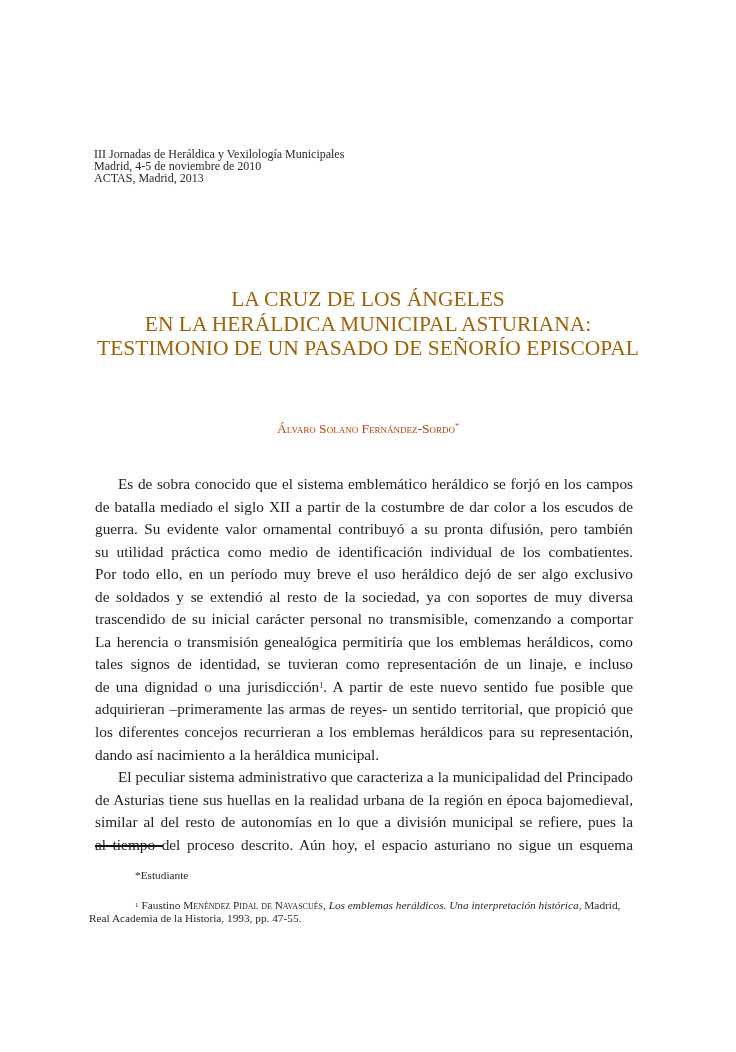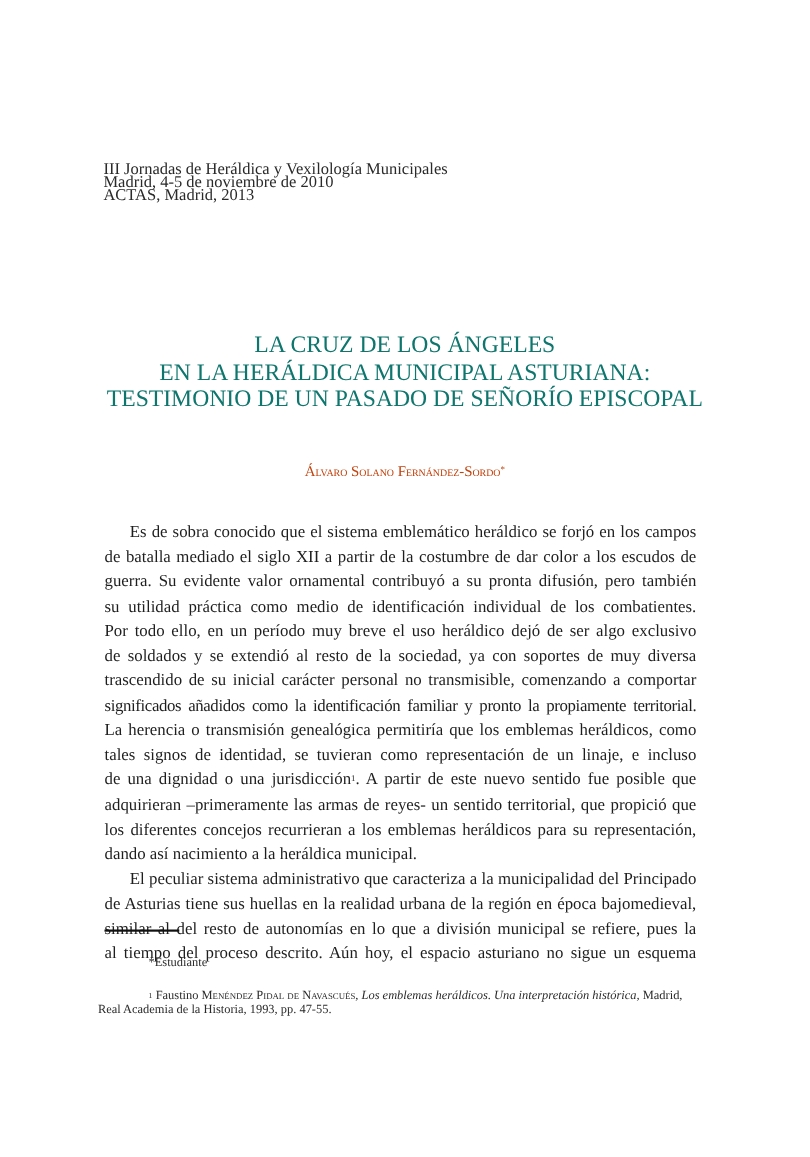--- a/index.html
+++ b/index.html
@@ -3,27 +3,27 @@
   <meta charset="utf-8">
   <style>
     html, body { margin: 0; padding: 0; background: #ffffff; }
     body {
       width: 736px; height: 1052px; position: relative; overflow: hidden;
       font-family: "Liberation Serif", "DejaVu Serif", serif;
       color: #1e1e1e;
     }
     .header {
       position: absolute; left: 94px; top: 148px;
-      font-size: 15px; line-height: 12px; color: #2a2a2a;
+      font-size: 12px; line-height: 12px; color: #2a2a2a;
     }
     .header div { white-space: nowrap; }
     .title {
-      position: absolute; left: 0; width: 736px; top: 301px;
+      position: absolute; left: 0; width: 736px; top: 287px;
       text-align: center; font-size: 21.5px; line-height: 24.5px;
-      color: #0f766e; letter-spacing: 0px;
+      color: #a16207; letter-spacing: 0px;
     }
     .title div { white-space: nowrap; }
     .author {
       position: absolute; left: 0; width: 736px; top: 421px;
       text-align: center; font-size: 13.5px; line-height: 16px; color: #c2410c;
       font-variant: small-caps;
     }
     .author sup { font-size: 8px; vertical-align: top; position: relative; top: -2px; }
     .body {
       position: absolute; left: 95px; width: 538px; top: 473px;
@@ -70,21 +70,20 @@
 
 <div class="body">
   <p>
     <span class="line">Es de sobra conocido que el sistema emblemático heráldico se forjó en los campos</span>
     <span class="line" style="text-indent:0">de batalla mediado el siglo XII a partir de la costumbre de dar color a los escudos de</span>
     <span class="line" style="text-indent:0">guerra. Su evidente valor ornamental contribuyó a su pronta difusión, pero también</span>
     <span class="line" style="text-indent:0">su utilidad práctica como medio de identificación individual de los combatientes.</span>
     <span class="line" style="text-indent:0">Por todo ello, en un período muy breve el uso heráldico dejó de ser algo exclusivo</span>
     <span class="line" style="text-indent:0">de soldados y se extendió al resto de la sociedad, ya con soportes de muy diversa</span>
     <span class="line" style="text-indent:0">trascendido de su inicial carácter personal no transmisible, comenzando a comportar</span>
-    <span class="line" style="text-indent:0;letter-spacing:-0.35px">significados añadidos como la identificación familiar y pronto la propiamente territorial.</span>
     <span class="line" style="text-indent:0">La herencia o transmisión genealógica permitiría que los emblemas heráldicos, como</span>
     <span class="line" style="text-indent:0">tales signos de identidad, se tuvieran como representación de un linaje, e incluso</span>
     <span class="line" style="text-indent:0"><span>de una dignidad o una jurisdicción</span><sup>1</sup><span>. A partir de este nuevo sentido fue posible que</span></span>
     <span class="line" style="text-indent:0">adquirieran –primeramente las armas de reyes- un sentido territorial, que propició que</span>
     <span class="line" style="text-indent:0">los diferentes concejos recurrieran a los emblemas heráldicos para su representación,</span>
     <span class="line last" style="text-indent:0">dando así nacimiento a la heráldica municipal.</span>
   </p>
   <p>
     <span class="line">El peculiar sistema administrativo que caracteriza a la municipalidad del Principado</span>
     <span class="line" style="text-indent:0">de Asturias tiene sus huellas en la realidad urbana de la región en época bajomedieval,</span>

